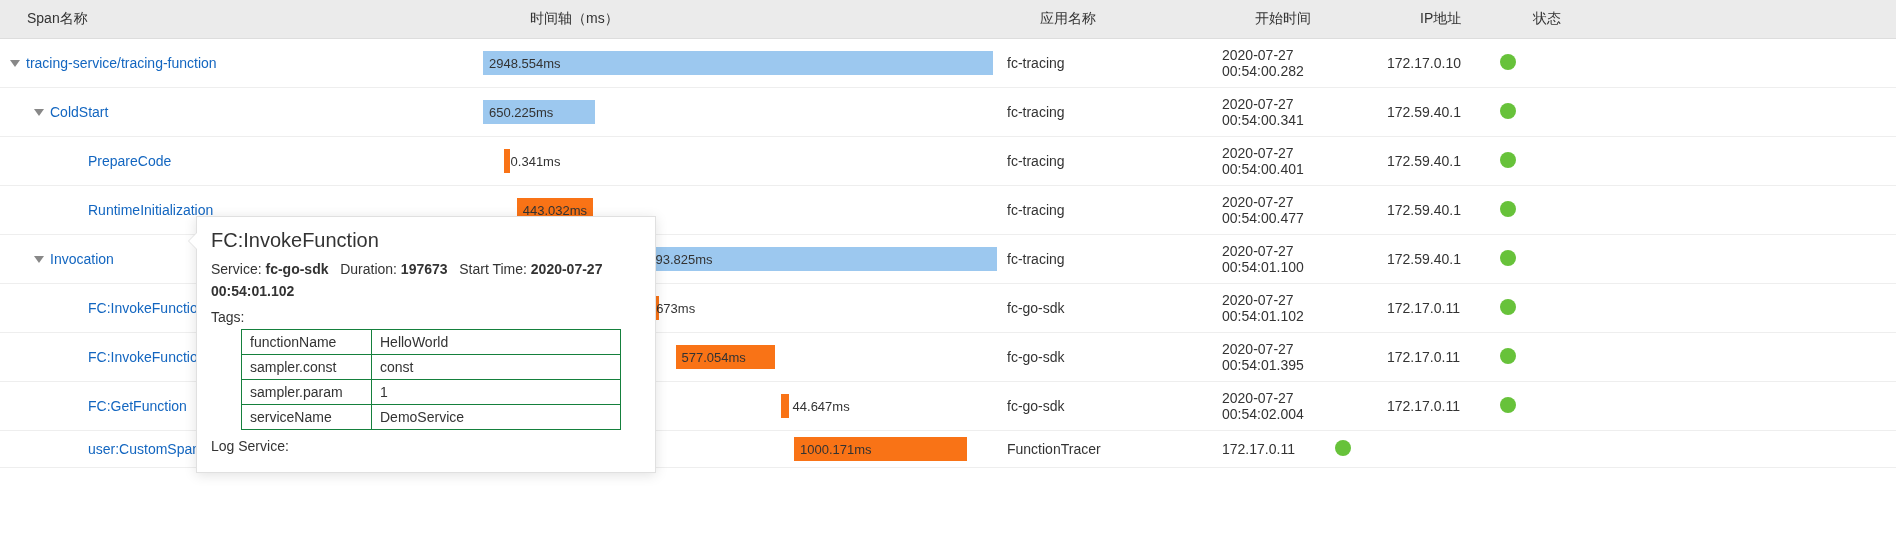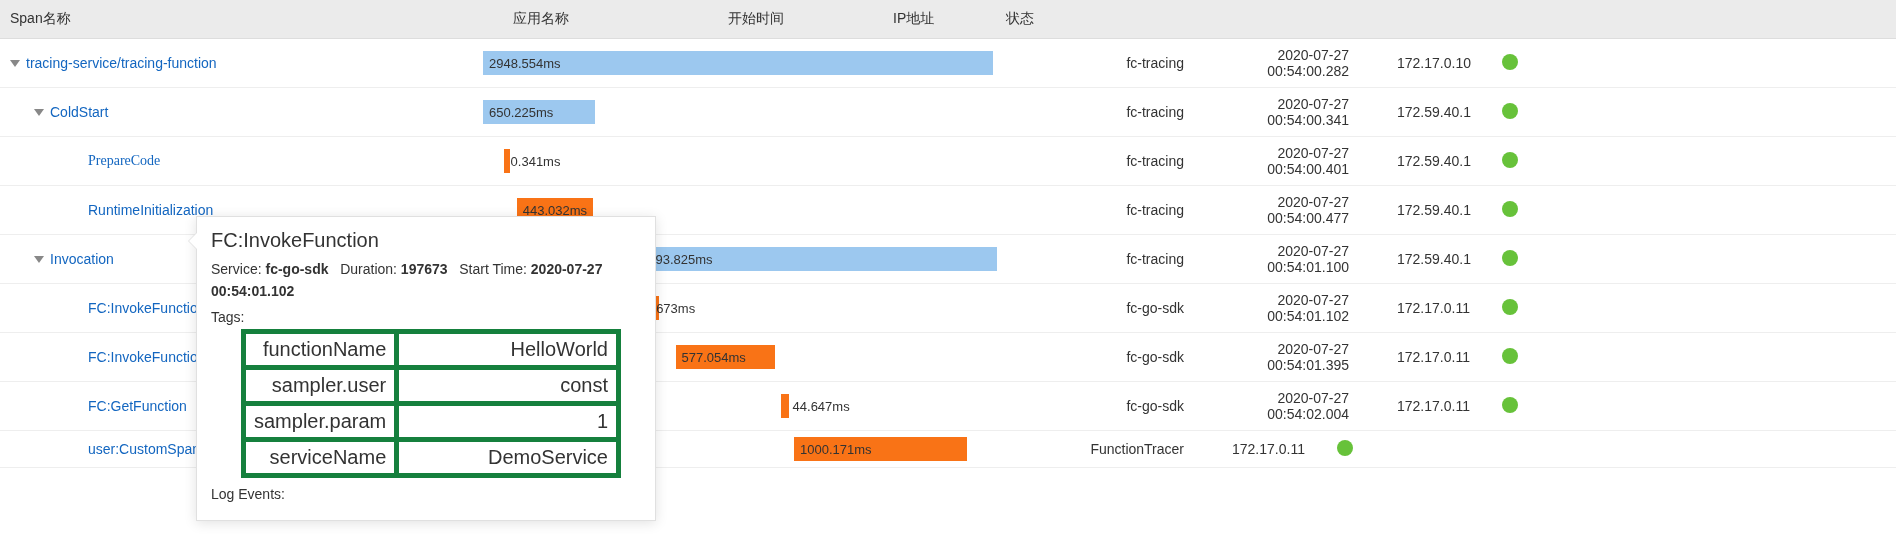--- a/index.html
+++ b/index.html
@@ -9,37 +9,38 @@
     color: #333;
     background: #fff;
     width: 1896px;
   }
   .table-header {
     display: flex;
     background: #ebebeb;
     border-bottom: 1px solid #ddd;
     font-size: 14px;
     color: #333;
+    padding-left: 17px;
   }
   .col { padding: 10px 8px; }
   .col-span   { width: 505px; padding-left: 10px; }
   .col-time   { width: 510px; }
   .col-app    { width: 215px; }
   .col-start  { width: 165px; }
   .col-ip     { width: 105px; }
   .col-status { width: 60px; text-align: center; }
 
   .row {
     display: flex;
     align-items: center;
     border-bottom: 1px solid #eee;
     min-height: 36px;
     position: relative;
   }
-  .row .col { padding: 8px 24px; text-align: right; }
+  .row .col { padding: 8px 14px; }
 
   .span-name-cell {
     display: flex;
     align-items: center;
     width: 483px;
     padding: 8px 8px 8px 10px;
   }
   .caret {
     width: 0; height: 0;
     border-left: 5px solid transparent;
@@ -112,43 +113,43 @@
   .tooltip .meta .k { font-weight:400; }
   .tooltip .meta .v { font-weight:700; }
   .tooltip .section-label { margin: 4px 0 4px 0; }
   .tag-table {
     border-collapse: collapse;
     width: 380px;
     margin-left: 30px;
     margin-bottom: 8px;
   }
   .tag-table td {
-    border: 5px solid #15803d;
+    border: 1px solid #15803d;
     padding: 4px 8px;
-    font-size: 20px;
-    text-align: right;
+    font-size: 14px;
   }
   .tag-table td:first-child { width: 130px; }
 
   .tooltip-arrow {
     position: absolute;
     left: -8px;
     top: 16px;
     width: 0; height: 0;
     border-top: 8px solid transparent;
     border-bottom: 8px solid transparent;
     border-right: 8px solid #fff;
     filter: drop-shadow(-1px 0 0 #e0e0e0);
   }
 </style>
 </head>
 <body>
 
 <div class="table-header">
   <div class="col col-span">Span名称</div>
+  <div class="col col-time">时间轴（ms）</div>
   <div class="col col-app">应用名称</div>
   <div class="col col-start">开始时间</div>
   <div class="col col-ip">IP地址</div>
   <div class="col col-status">状态</div>
 </div>
 
 <div id="rows-container">
     <div class="row">
       <div class="span-name-cell" style="padding-left: 10px;">
         <span class="caret"></span>
@@ -169,21 +170,21 @@
       </div>
       <div class="timeline-cell">
         <div class="bar bar-blue" style="left: 0px; width: 112.467px;">650.225ms</div>
       </div>
       <div class="col col-app">fc-tracing</div>
       <div class="col col-start">2020-07-27 00:54:00.341</div>
       <div class="col col-ip">172.59.40.1</div>
       <div class="col col-status"><span class="status-dot"></span></div>
     </div>
     <div class="row">
-      <div class="span-name-cell" style="padding-left: 58px; font-family: Liberation Serif, serif;">
+      <div class="span-name-cell" style="padding-left: 58px;">
         <span style="width: 30px; display: inline-block;"></span>
         <span class="span-label">PrepareCode</span>
       </div>
       <div class="timeline-cell">
         <div class="bar bar-green" style="left: 20.583px; width: 3px;"></div>
         <div class="bar-label-outside" style="left: 27.583px;">0.341ms</div>
       </div>
       <div class="col col-app">fc-tracing</div>
       <div class="col col-start">2020-07-27 00:54:00.401</div>
       <div class="col col-ip">172.59.40.1</div>
@@ -283,27 +284,27 @@
     <span class="v">2020-07-27 00:54:01.102</span>
   </div>
   <div class="section-label">Tags:</div>
   <table class="tag-table">
     <tbody id="tag-rows">
         <tr>
           <td>functionName</td>
           <td>HelloWorld</td>
         </tr>
         <tr>
-          <td>sampler.user</td>
+          <td>sampler.const</td>
           <td>const</td>
         </tr>
         <tr>
           <td>sampler.param</td>
           <td>1</td>
         </tr>
         <tr>
           <td>serviceName</td>
           <td>DemoService</td>
         </tr>
       </tbody>
   </table>
-  <div class="section-label">Log Events:</div>
+  <div class="section-label">Log Service:</div>
 </div>
 
 </body></html>

